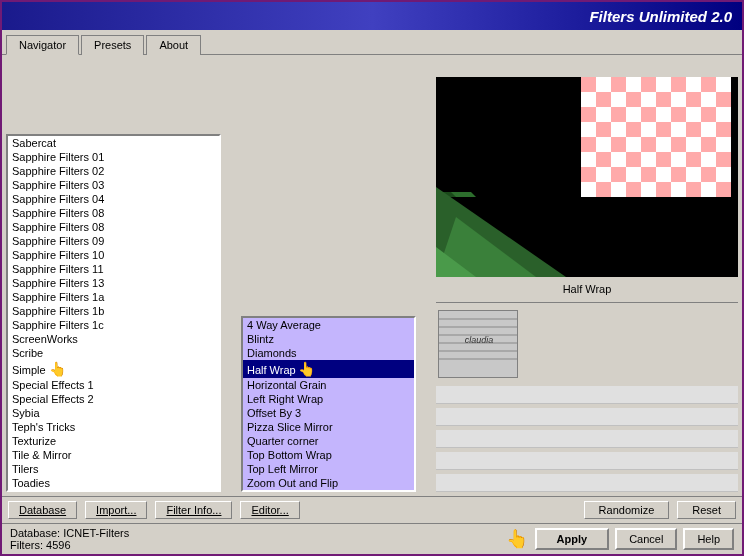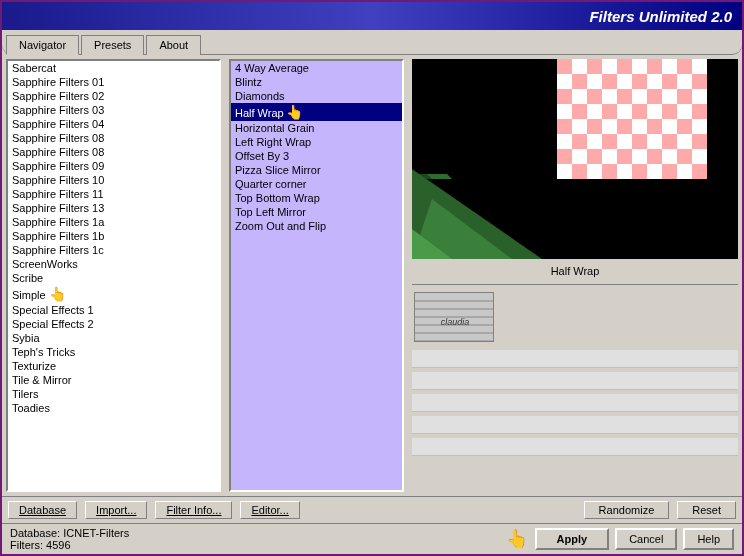--- a/index.html
+++ b/index.html
@@ -35,21 +35,20 @@
       align-items: center;
       justify-content: flex-end;
     }
 
     
     .tab-bar {
       display: flex;
       padding: 4px 4px 0 4px;
       background: #d4d0c8;
       border-bottom: 1px solid #808080;
-      border-radius: 10px;
     }
 
     .tab {
       padding: 3px 12px;
       border: 1px solid #808080;
       border-bottom: none;
       background: #d4d0c8;
       cursor: pointer;
       margin-right: 2px;
       position: relative;
@@ -60,22 +59,23 @@
       background: #d4d0c8;
       border-bottom: 1px solid #d4d0c8;
       z-index: 1;
     }
 
     
     .main-content {
       display: flex;
       flex: 1;
       padding: 4px;
-      gap: 8px;
+      gap: 20px;
       overflow: hidden;
+      align-items: flex-end;
     }
 
     
     .left-panel {
       width: 215px;
       background: #fff;
       border: 2px inset #808080;
       border-style: solid;
       border-color: #808080 #fff #fff #808080;
       overflow-y: scroll;
@@ -119,21 +119,21 @@
 
     .thumbnail-area {
       display: flex;
       align-items: center;
       gap: 6px;
       padding: 2px;
     }
 
     .thumbnail {
       width: 80px;
-      height: 50px;
+      height: 68px;
       background: #888;
       border: 1px solid #808080;
       flex-shrink: 0;
       position: relative;
       overflow: hidden;
     }
 
     .placeholder-row {
       height: 18px;
       width: 100%;

